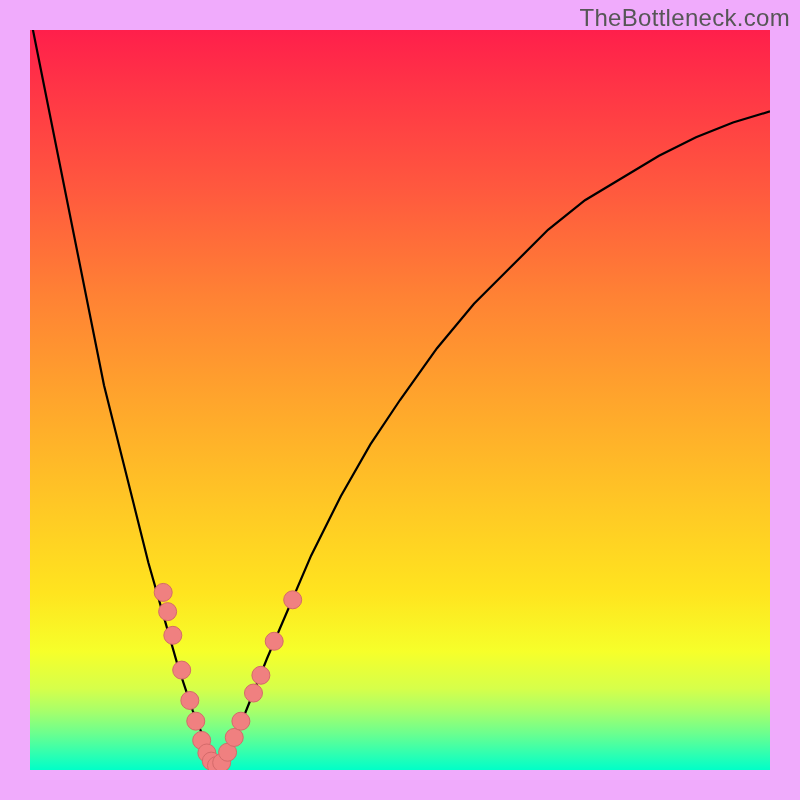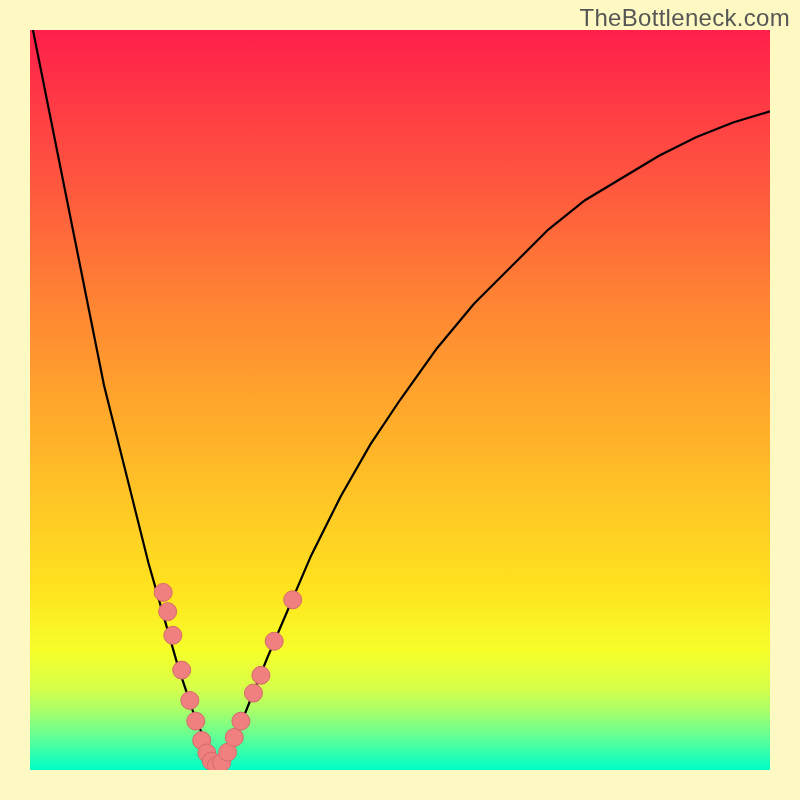--- a/index.html
+++ b/index.html
@@ -8,21 +8,21 @@
     width: 800px;
     height: 800px;
     overflow: hidden;
     background: #000;
     font-family: Arial, Helvetica, sans-serif;
   }
   .frame {
     position: relative;
     width: 800px;
     height: 800px;
-    background: #fef9c3;
+    background: #f0abfc;
   }
   .plot-area {
     position: absolute;
     left: 30px;
     top: 30px;
     width: 740px;
     height: 740px;
     background: linear-gradient(
       to bottom,
       #ff1f4b 0%,

